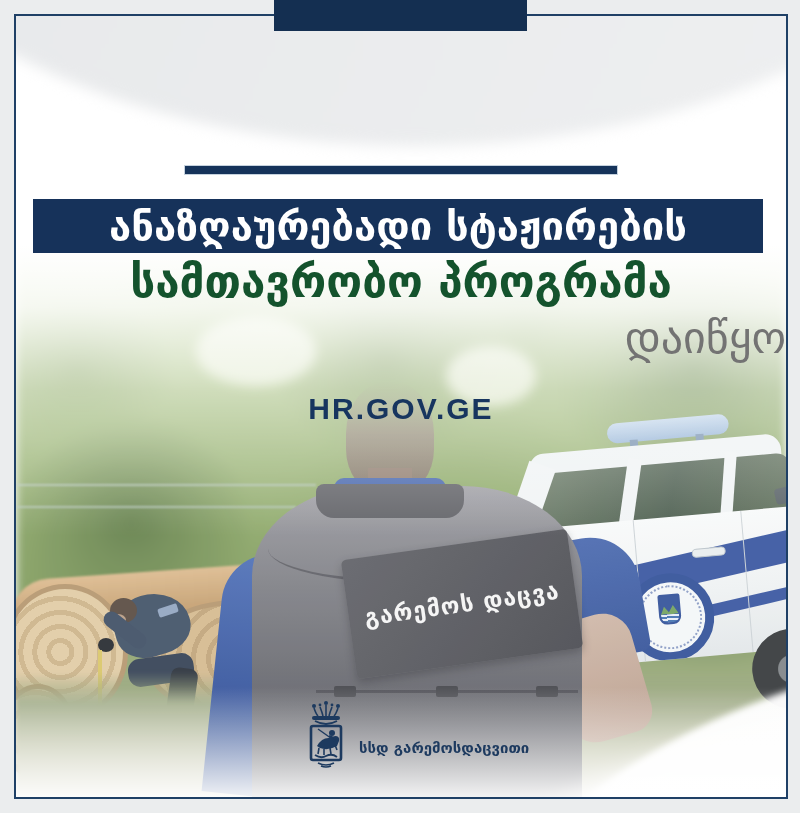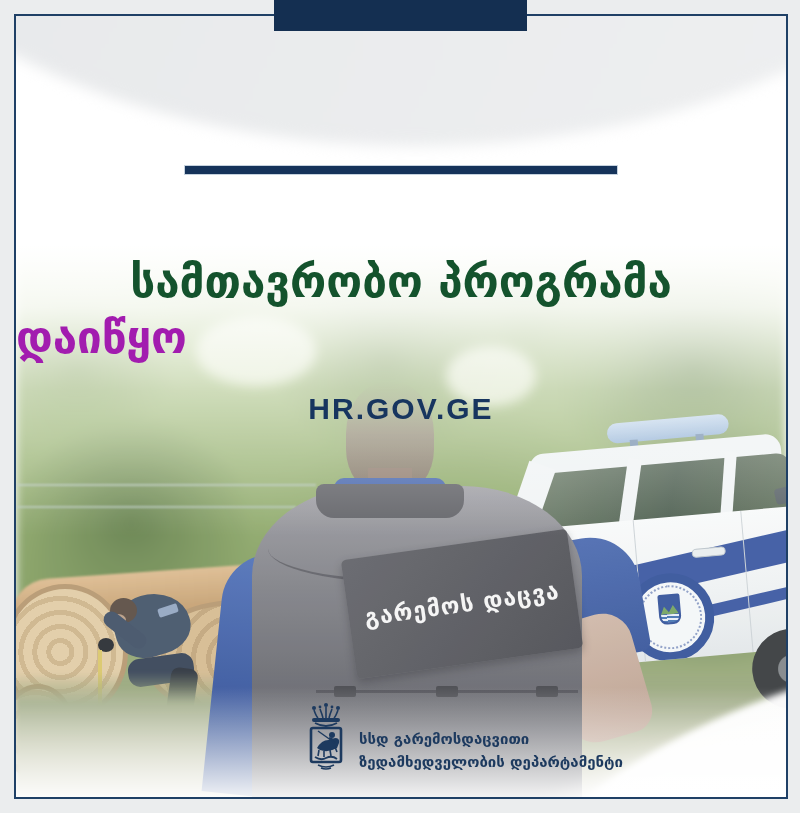--- a/index.html
+++ b/index.html
@@ -135,22 +135,22 @@
     background:linear-gradient(0deg, rgba(255,255,255,.92) 0%, rgba(255,255,255,0) 100%); }
 
   
   .divider-bar { position:absolute; left:168px; top:149px; width:434px; height:10px; background:#16335a;
     border:1px solid #c6d2de; z-index:8; }
   .headline-band { position:absolute; left:17px; top:183px; width:730px; height:54px; background:#16325a;
     display:flex; align-items:center; justify-content:center; z-index:8; }
   .headline-band span { color:#ffffff; font-size:40px; font-weight:bold; letter-spacing:0; white-space:nowrap; }
   .headline-2 { position:absolute; left:0; right:0; top:240px; text-align:center; color:#14532d;
     font-size:44px; font-weight:bold; z-index:8; }
-  .headline-3 { position:absolute; left:0; right:0; top:296px; text-align:left; color:#a21caf;
-    font-size:44px; font-weight:bold; z-index:8; }
+  .headline-3 { position:absolute; left:0; right:0; top:296px; text-align:right; color:#737373;
+    font-size:44px; font-weight:normal; z-index:8; }
   .website { position:absolute; left:0; right:0; top:376px; text-align:center; color:#17355f;
     font-family:"Liberation Sans", sans-serif; font-size:30px; font-weight:bold; letter-spacing:2px; z-index:8; }
 
   
   .footer-logo { position:absolute; left:290px; top:684px; display:flex; align-items:center; gap:13px; z-index:10; }
   .footer-text { color:#1d3a5f; font-size:15px; font-weight:bold; line-height:1.55; white-space:nowrap;margin-top:28px; }
 </style>
 </head>
 <body>
 
@@ -243,20 +243,23 @@
         <div class="haze"></div>
         <div class="swoosh soft"></div>
         <div class="swoosh"></div>
         <div class="fade-bottom"></div>
         <div class="fade-top"></div>
       </div>
 
       <div class="arc"></div>
 
       <div class="divider-bar"></div>
+      <div class="headline-band">
+        <span>ანაზღაურებადი სტაჟირების</span>
+      </div>
       <div class="headline-2">სამთავრობო პროგრამა</div>
       <div class="headline-3">დაიწყო</div>
       <div class="website">HR.GOV.GE</div>
 
       <div class="footer-logo">
         <svg width="40" height="70" viewBox="0 0 40 70">
           <g fill="#1d3a5f" stroke="#1d3a5f">
             <circle cx="8" cy="6" r="2" stroke="none"></circle>
             <circle cx="20" cy="3" r="2" stroke="none"></circle>
             <circle cx="32" cy="6" r="2" stroke="none"></circle>
@@ -270,19 +273,18 @@
             <path d="M13,48 l-1,6 M18,49 l0,6 M24,48 l1,6 M29,45 l2,5" fill="none" stroke-width="1.6"></path>
             <circle cx="26" cy="33" r="3" stroke="none"></circle>
             <path d="M23,36 l7,3" fill="none" stroke-width="2.4"></path>
             <path d="M12,29 L29,41" fill="none" stroke-width="1.4"></path>
             <path d="M9,55 q6,4 11,1 q6,-3 11,1" fill="none" stroke-width="1.8"></path>
             <path d="M12,63 q8,4 16,0 M15,66 q5,2 10,0" fill="none" stroke-width="1.6"></path>
           </g>
         </svg>
         <div class="footer-text">
           <div>სსდ გარემოსდაცვითი</div>
-          <div>ზედამხედველობის დეპარტამენტი</div>
         </div>
       </div>
 
     </div>
   </div>
 </div>
 
 </body></html>

